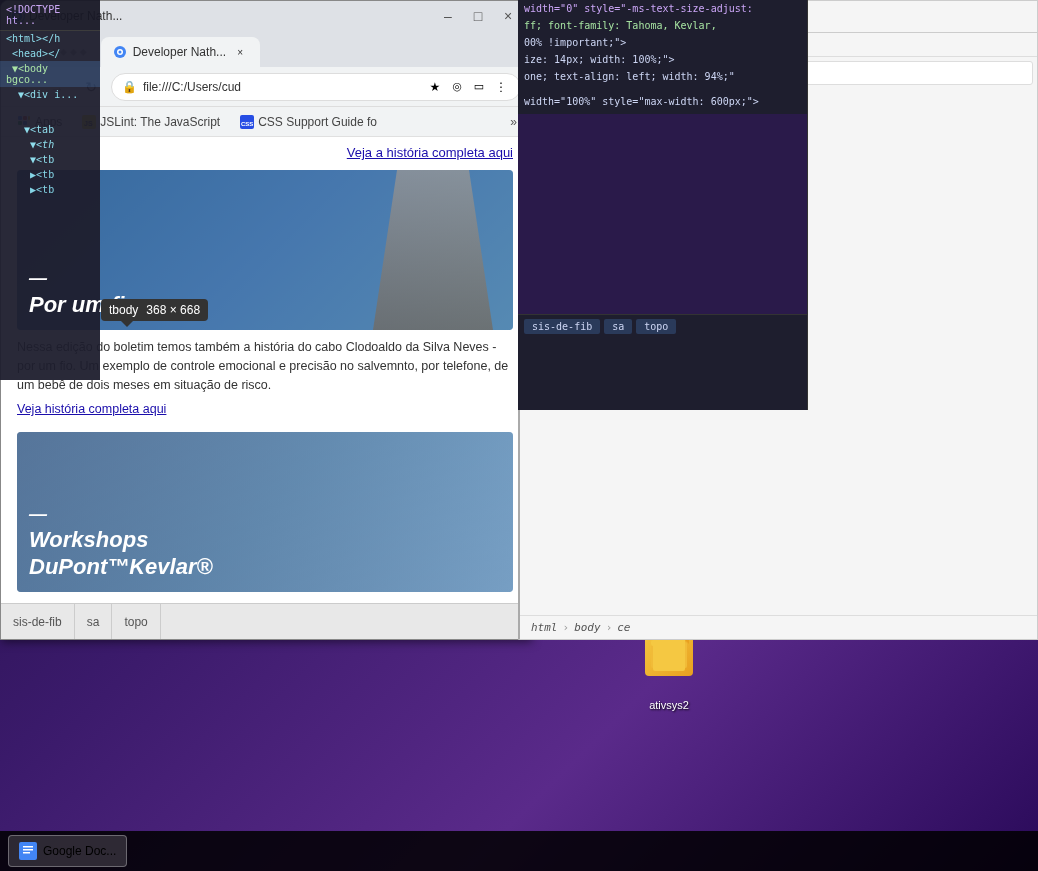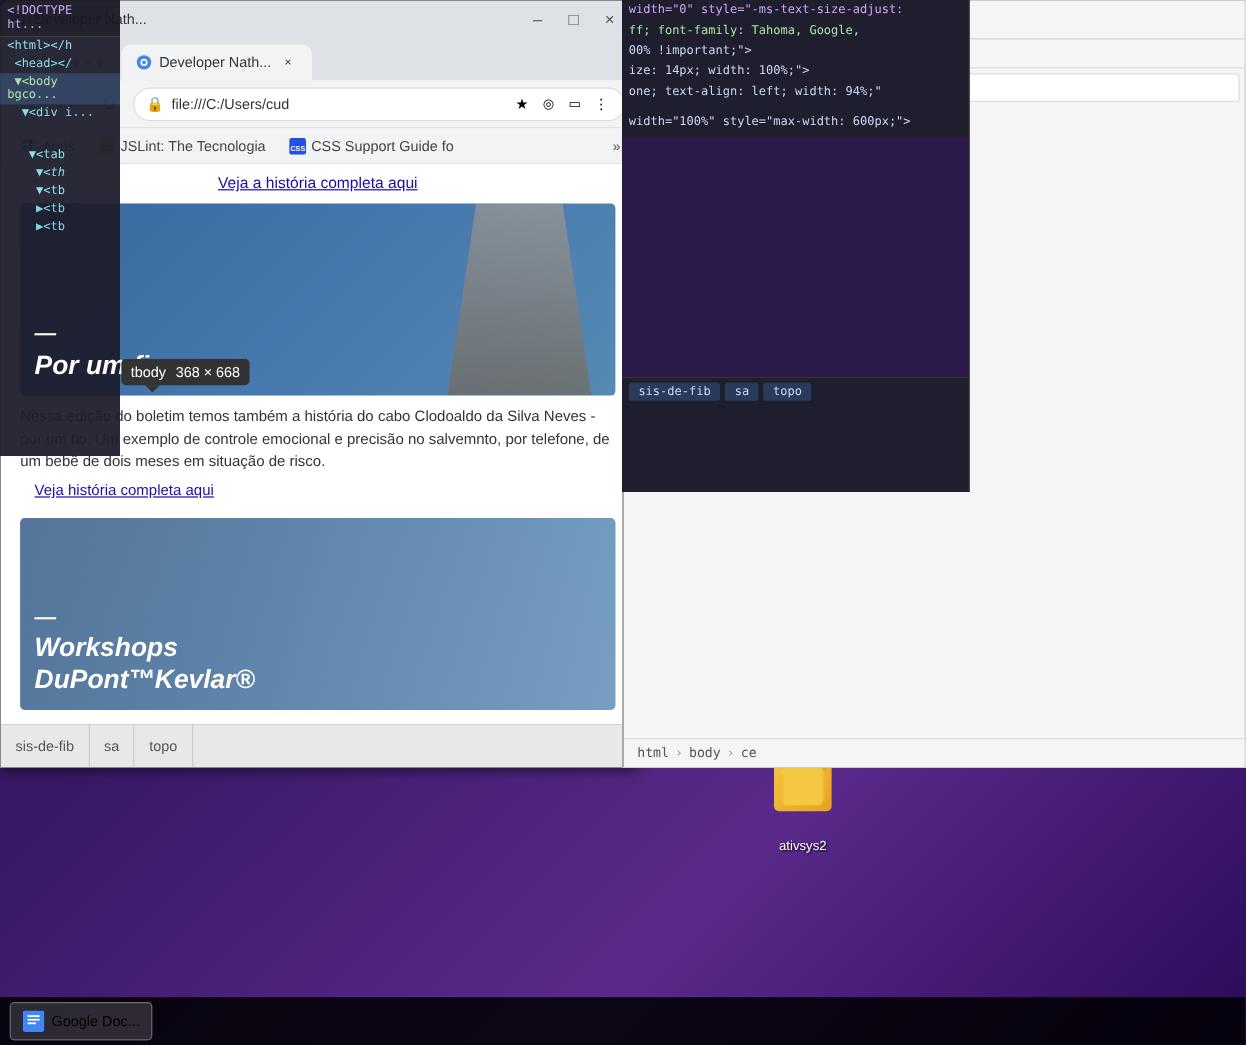--- a/index.html
+++ b/index.html
@@ -310,21 +310,21 @@
 
     
     .webpage-content {
       padding: 8px 16px;
       background: white;
       overflow-y: auto;
       height: 100%;
     }
     .webpage-link-top {
       display: block;
-      text-align: center;
+      text-align: right;
       color: #1a0dab;
       text-decoration: underline;
       font-size: 13px;
       margin-bottom: 10px;
       cursor: pointer;
     }
     .article-card {
       margin-bottom: 16px;
     }
     .article-image {
@@ -385,21 +385,20 @@
       color: #333;
       margin-bottom: 8px;
     }
     .article-link {
       display: block;
       color: #1a0dab;
       text-decoration: underline;
       font-size: 12.5px;
       cursor: pointer;
       margin-bottom: 8px;
-      margin-left: 12px;
     }
 
     
     .devtools-panel {
       position: absolute;
       top: 0;
       right: 0;
       width: 520px;
       height: 640px;
       background: #f5f5f5;
@@ -490,20 +489,21 @@
       padding: 0 8px;
       gap: 2px;
       font-size: 11px;
       color: #555;
       overflow: hidden;
     }
     .breadcrumb-item {
       cursor: pointer;
       padding: 0 3px;
       border-radius: 2px;
+      font-style: italic;
     }
     .breadcrumb-sep { color: #999; }
 
     
     .page-bottom-tabs {
       position: absolute;
       bottom: 0;
       left: 0;
       right: 0;
       height: 36px;
@@ -626,21 +626,21 @@
         <rect x="1" y="6" width="4" height="4" rx="1" fill="#34a853"></rect>
         <rect x="6" y="6" width="4" height="4" rx="1" fill="#4285f4"></rect>
       </svg>
       <span>Apps</span>
     </div>
     <div class="bookmark-item">
       <svg width="14" height="14" viewBox="0 0 14 14">
         <rect width="14" height="14" rx="2" fill="#f7e018"></rect>
         <text x="2" y="11" font-size="7" font-weight="bold" fill="#333">JS</text>
       </svg>
-      <span>JSLint: The Tecnologia</span>
+      <span>JSLint: The JavaScript</span>
     </div>
     <div class="bookmark-item">
       <svg width="14" height="14" viewBox="0 0 14 14">
         <rect width="14" height="14" rx="2" fill="#264de4"></rect>
         <text x="1" y="11" font-size="6" font-weight="bold" fill="white">CSS</text>
       </svg>
       <span>CSS Support Guide fo</span>
     </div>
     <div class="bookmarks-more">»</div>
   </div>
@@ -797,21 +797,21 @@
   <div style="padding:2px 6px; color:#89dceb;">&nbsp;&nbsp;▼&lt;div i...</div>
   <div style="padding:2px 6px; color:#89dceb;margin-top:20px;">&nbsp;&nbsp;&nbsp;▼&lt;tab</div>
   <div style="padding:2px 6px; color:#89dceb;font-style:italic;">&nbsp;&nbsp;&nbsp;&nbsp;▼&lt;th</div>
   <div style="padding:2px 6px; color:#89dceb;">&nbsp;&nbsp;&nbsp;&nbsp;▼&lt;tb</div>
   <div style="padding:2px 6px; color:#89dceb;">&nbsp;&nbsp;&nbsp;&nbsp;▶&lt;tb</div>
   <div style="padding:2px 6px; color:#89dceb;">&nbsp;&nbsp;&nbsp;&nbsp;▶&lt;tb</div>
 </div>
 
 <div style="position:absolute; top:0; left:518px; width:290px; height:410px; background:#1e1e2e; color:#cdd6f4; font-size:10px; font-family:monospace; overflow:hidden; border-right:1px solid #333;">
   <div style="padding:3px 6px; color:#cba6f7;">width="0" style="-ms-text-size-adjust:</div>
-  <div style="padding:3px 6px; color:#a6e3a1;">ff; font-family: Tahoma, Google,</div>
+  <div style="padding:3px 6px; color:#a6e3a1;">ff; font-family: Tahoma, Kevlar,</div>
   <div style="padding:3px 6px; color:#cdd6f4;">00% !important;"&gt;</div>
   <div style="padding:3px 6px; color:#cdd6f4;">ize: 14px; width: 100%;"&gt;</div>
   <div style="padding:3px 6px; color:#cdd6f4;">one; text-align: left; width: 94%;"</div>
   <div style="height:8px;"></div>
   <div style="padding:3px 6px; color:#cdd6f4;">width="100%" style="max-width: 600px;"&gt;</div>
   <div style="height:200px; background:#2a1a4a; margin-top:4px;">
     
   </div>
   <div style="height:24px; background:#1e1e2e; border-top:1px solid #333; display:flex; align-items:center; padding:0 6px; gap:4px;">
     <span style="padding:2px 8px; background:#2a3a5a; border-radius:2px; cursor:pointer;">sis-de-fib</span>

